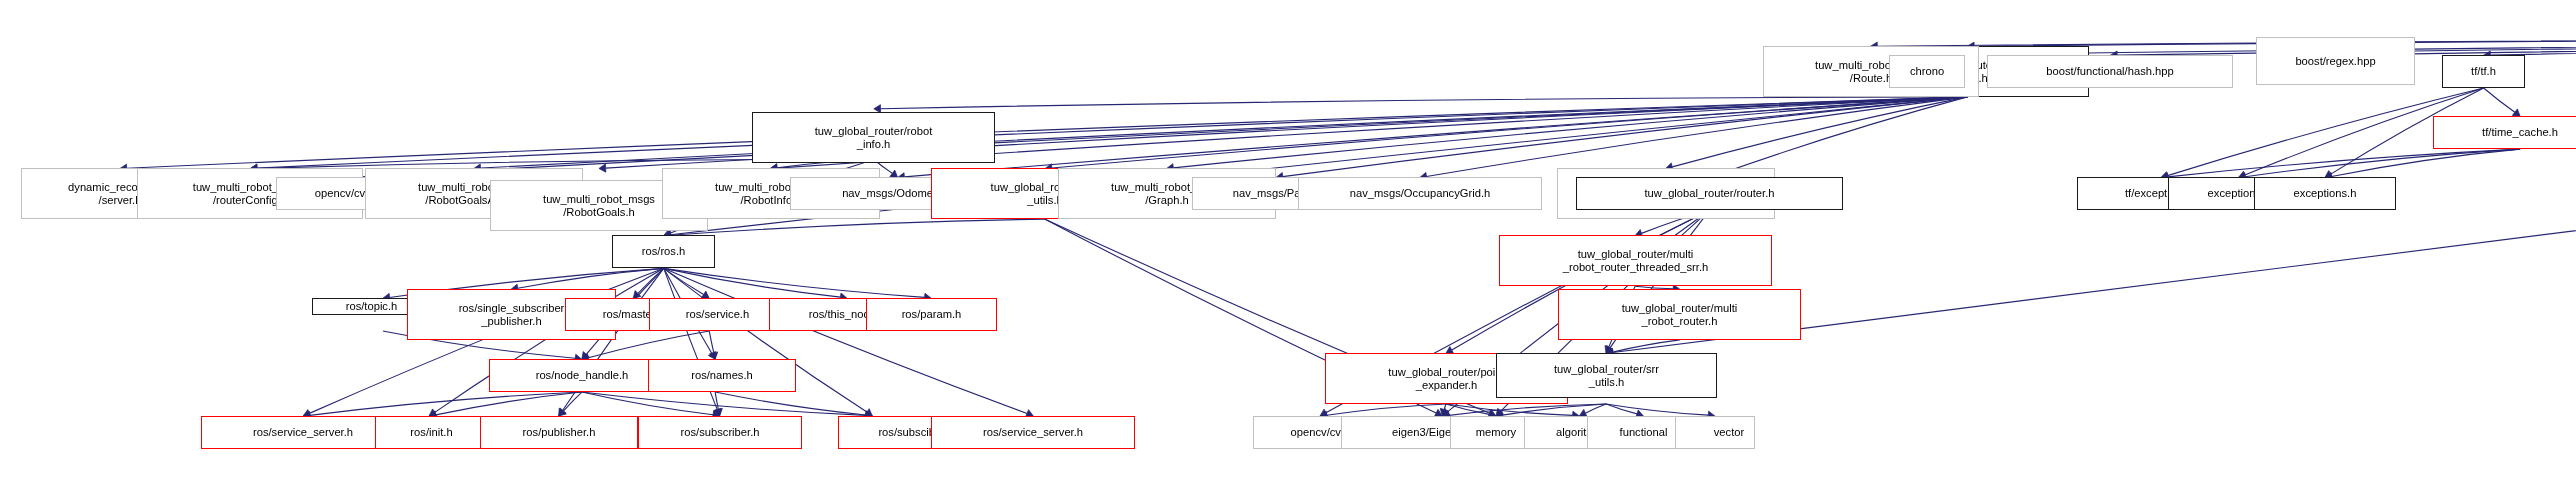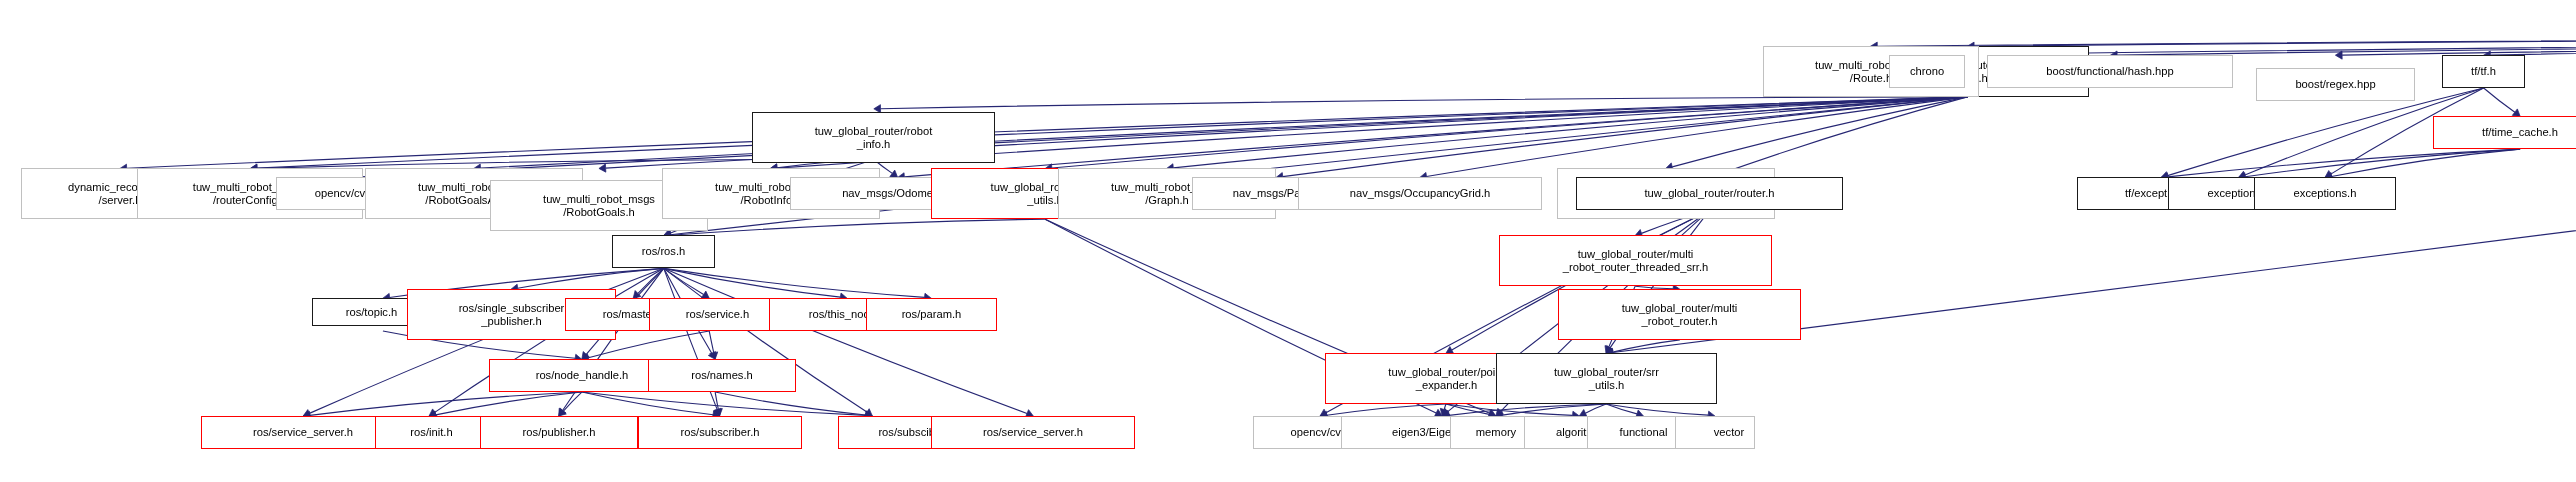--- a/index.html
+++ b/index.html
@@ -179,21 +179,21 @@
       <path d="M960.0,526.0 Q1060.3,546.5 1162.1,556.7"></path>
       <polygon points="1171.0,558.0 1161.3,562.1 1162.9,551.2"></polygon>
     </svg>
   <div id="nodes">
       <div class="node black" style="left: 1846px; top: 46px; width: 243px; height: 51px;">tuw_global_router/router
 _node.h</div>
       <div class="node grey" style="left: 1763px; top: 46px; width: 216px; height: 51px;">tuw_multi_robot_msgs
 /Route.h</div>
       <div class="node grey" style="left: 1889px; top: 55px; width: 76px; height: 33px;">chrono</div>
       <div class="node grey" style="left: 1987px; top: 55px; width: 246px; height: 33px;">boost/functional/hash.hpp</div>
-      <div class="node grey" style="left: 2256px; top: 68px; width: 159px; height: 33px;">boost/regex.hpp</div>
+      <div class="node grey" style="left: 2256px; top: 37px; width: 159px; height: 48px;">boost/regex.hpp</div>
       <div class="node black" style="left: 2442px; top: 55px; width: 83px; height: 33px;">tf/tf.h</div>
       <div class="node black" style="left: 752px; top: 112px; width: 243px; height: 51px;">tuw_global_router/robot
 _info.h</div>
       <div class="node red" style="left: 2433px; top: 116px; width: 174px; height: 33px;">tf/time_cache.h</div>
       <div class="node grey" style="left: 21px; top: 168px; width: 198px; height: 51px;">dynamic_reconfigure
 /server.h</div>
       <div class="node grey" style="left: 137px; top: 168px; width: 226px; height: 51px;">tuw_multi_robot_router
 /routerConfig.h</div>
       <div class="node grey" style="left: 276px; top: 177px; width: 149px; height: 33px;">opencv/cv.hpp</div>
       <div class="node grey" style="left: 365px; top: 168px; width: 218px; height: 51px;">tuw_multi_robot_msgs
@@ -213,30 +213,30 @@
 /RouterStatus.h</div>
       <div class="node black" style="left: 1576px; top: 177px; width: 267px; height: 33px;">tuw_global_router/router.h</div>
       <div class="node black" style="left: 2077px; top: 177px; width: 168px; height: 33px;">tf/exceptions.h</div>
       <div class="node black" style="left: 2168px; top: 177px; width: 142px; height: 33px;">exceptions.h</div>
       <div class="node black" style="left: 2254px; top: 177px; width: 142px; height: 33px;">exceptions.h</div>
       <div class="node black" style="left: 612px; top: 235px; width: 103px; height: 33px;">ros/ros.h</div>
       <div class="node red" style="left: 1499px; top: 235px; width: 273px; height: 51px;">tuw_global_router/multi
 _robot_router_threaded_srr.h</div>
       <div class="node red" style="left: 1558px; top: 289px; width: 243px; height: 51px;">tuw_global_router/multi
 _robot_router.h</div>
-      <div class="node black" style="left: 312px; top: 298px; width: 119px; height: 28px;">ros/topic.h</div>
+      <div class="node black" style="left: 312px; top: 298px; width: 119px; height: 17px;">ros/topic.h</div>
       <div class="node red" style="left: 407px; top: 289px; width: 209px; height: 51px;">ros/single_subscriber
 _publisher.h</div>
       <div class="node red" style="left: 565px; top: 298px; width: 137px; height: 33px;">ros/master.h</div>
       <div class="node red" style="left: 641px; top: 298px; width: 137px; height: 33px; margin-left: 8px;">ros/service.h</div>
       <div class="node red" style="left: 769px; top: 298px; width: 156px; height: 33px;">ros/this_node.h</div>
       <div class="node red" style="left: 866px; top: 298px; width: 131px; height: 33px;">ros/param.h</div>
       <div class="node red" style="left: 1325px; top: 353px; width: 243px; height: 51px;">tuw_global_router/point
 _expander.h</div>
-      <div class="node black" style="left: 1496px; top: 353px; width: 221px; height: 51px;">tuw_global_router/srr
+      <div class="node black" style="left: 1496px; top: 353px; width: 221px; height: 45px;">tuw_global_router/srr
 _utils.h</div>
       <div class="node red" style="left: 489px; top: 359px; width: 186px; height: 33px;">ros/node_handle.h</div>
       <div class="node red" style="left: 648px; top: 359px; width: 148px; height: 33px;">ros/names.h</div>
       <div class="node red" style="left: 201px; top: 416px; width: 204px; height: 33px;">ros/service_server.h</div>
       <div class="node red" style="left: 375px; top: 416px; width: 107px; height: 33px; padding-left: 9px;">ros/init.h</div>
       <div class="node red" style="left: 480px; top: 416px; width: 158px; height: 33px;">ros/publisher.h</div>
       <div class="node red" style="left: 638px; top: 416px; width: 164px; height: 33px;">ros/subscriber.h</div>
       <div class="node red" style="left: 794px; top: 416px; width: 156px; height: 33px; margin-left: 44px;">ros/subsciber.h</div>
       <div class="node red" style="left: 931px; top: 416px; width: 204px; height: 33px;">ros/service_server.h</div>
       <div class="node grey" style="left: 1253px; top: 416px; width: 134px; height: 33px;">opencv/cv.h</div>

